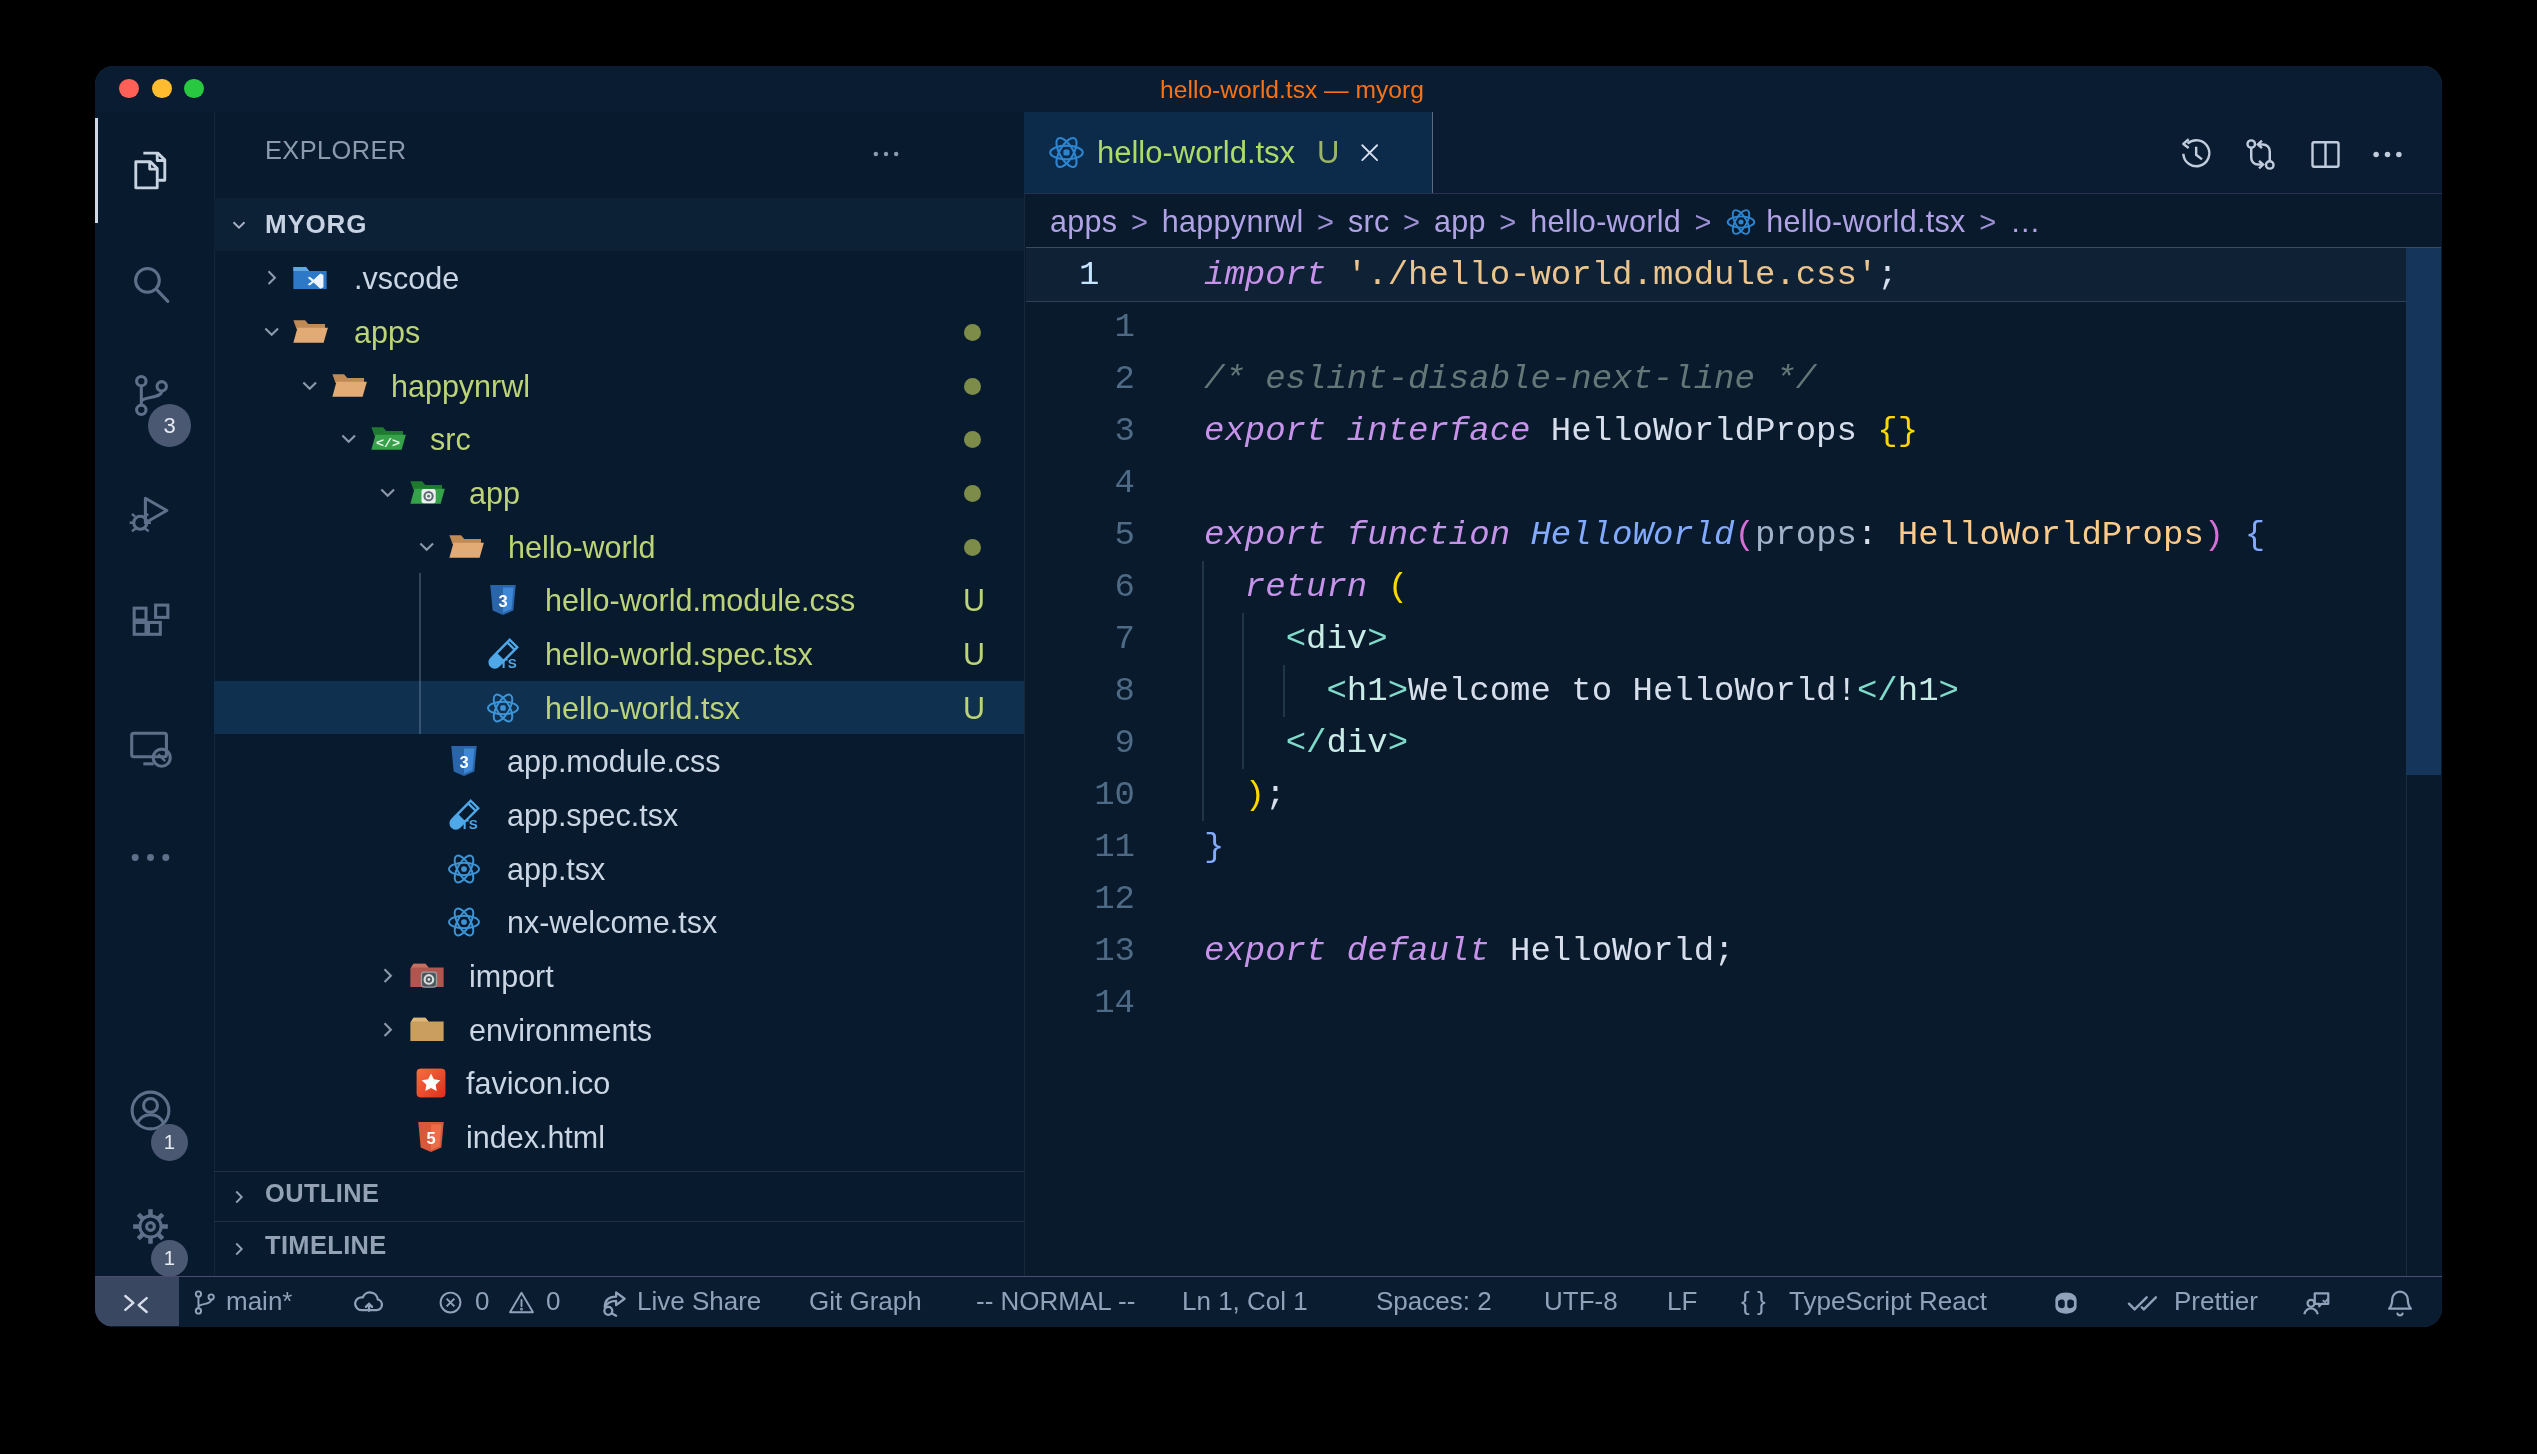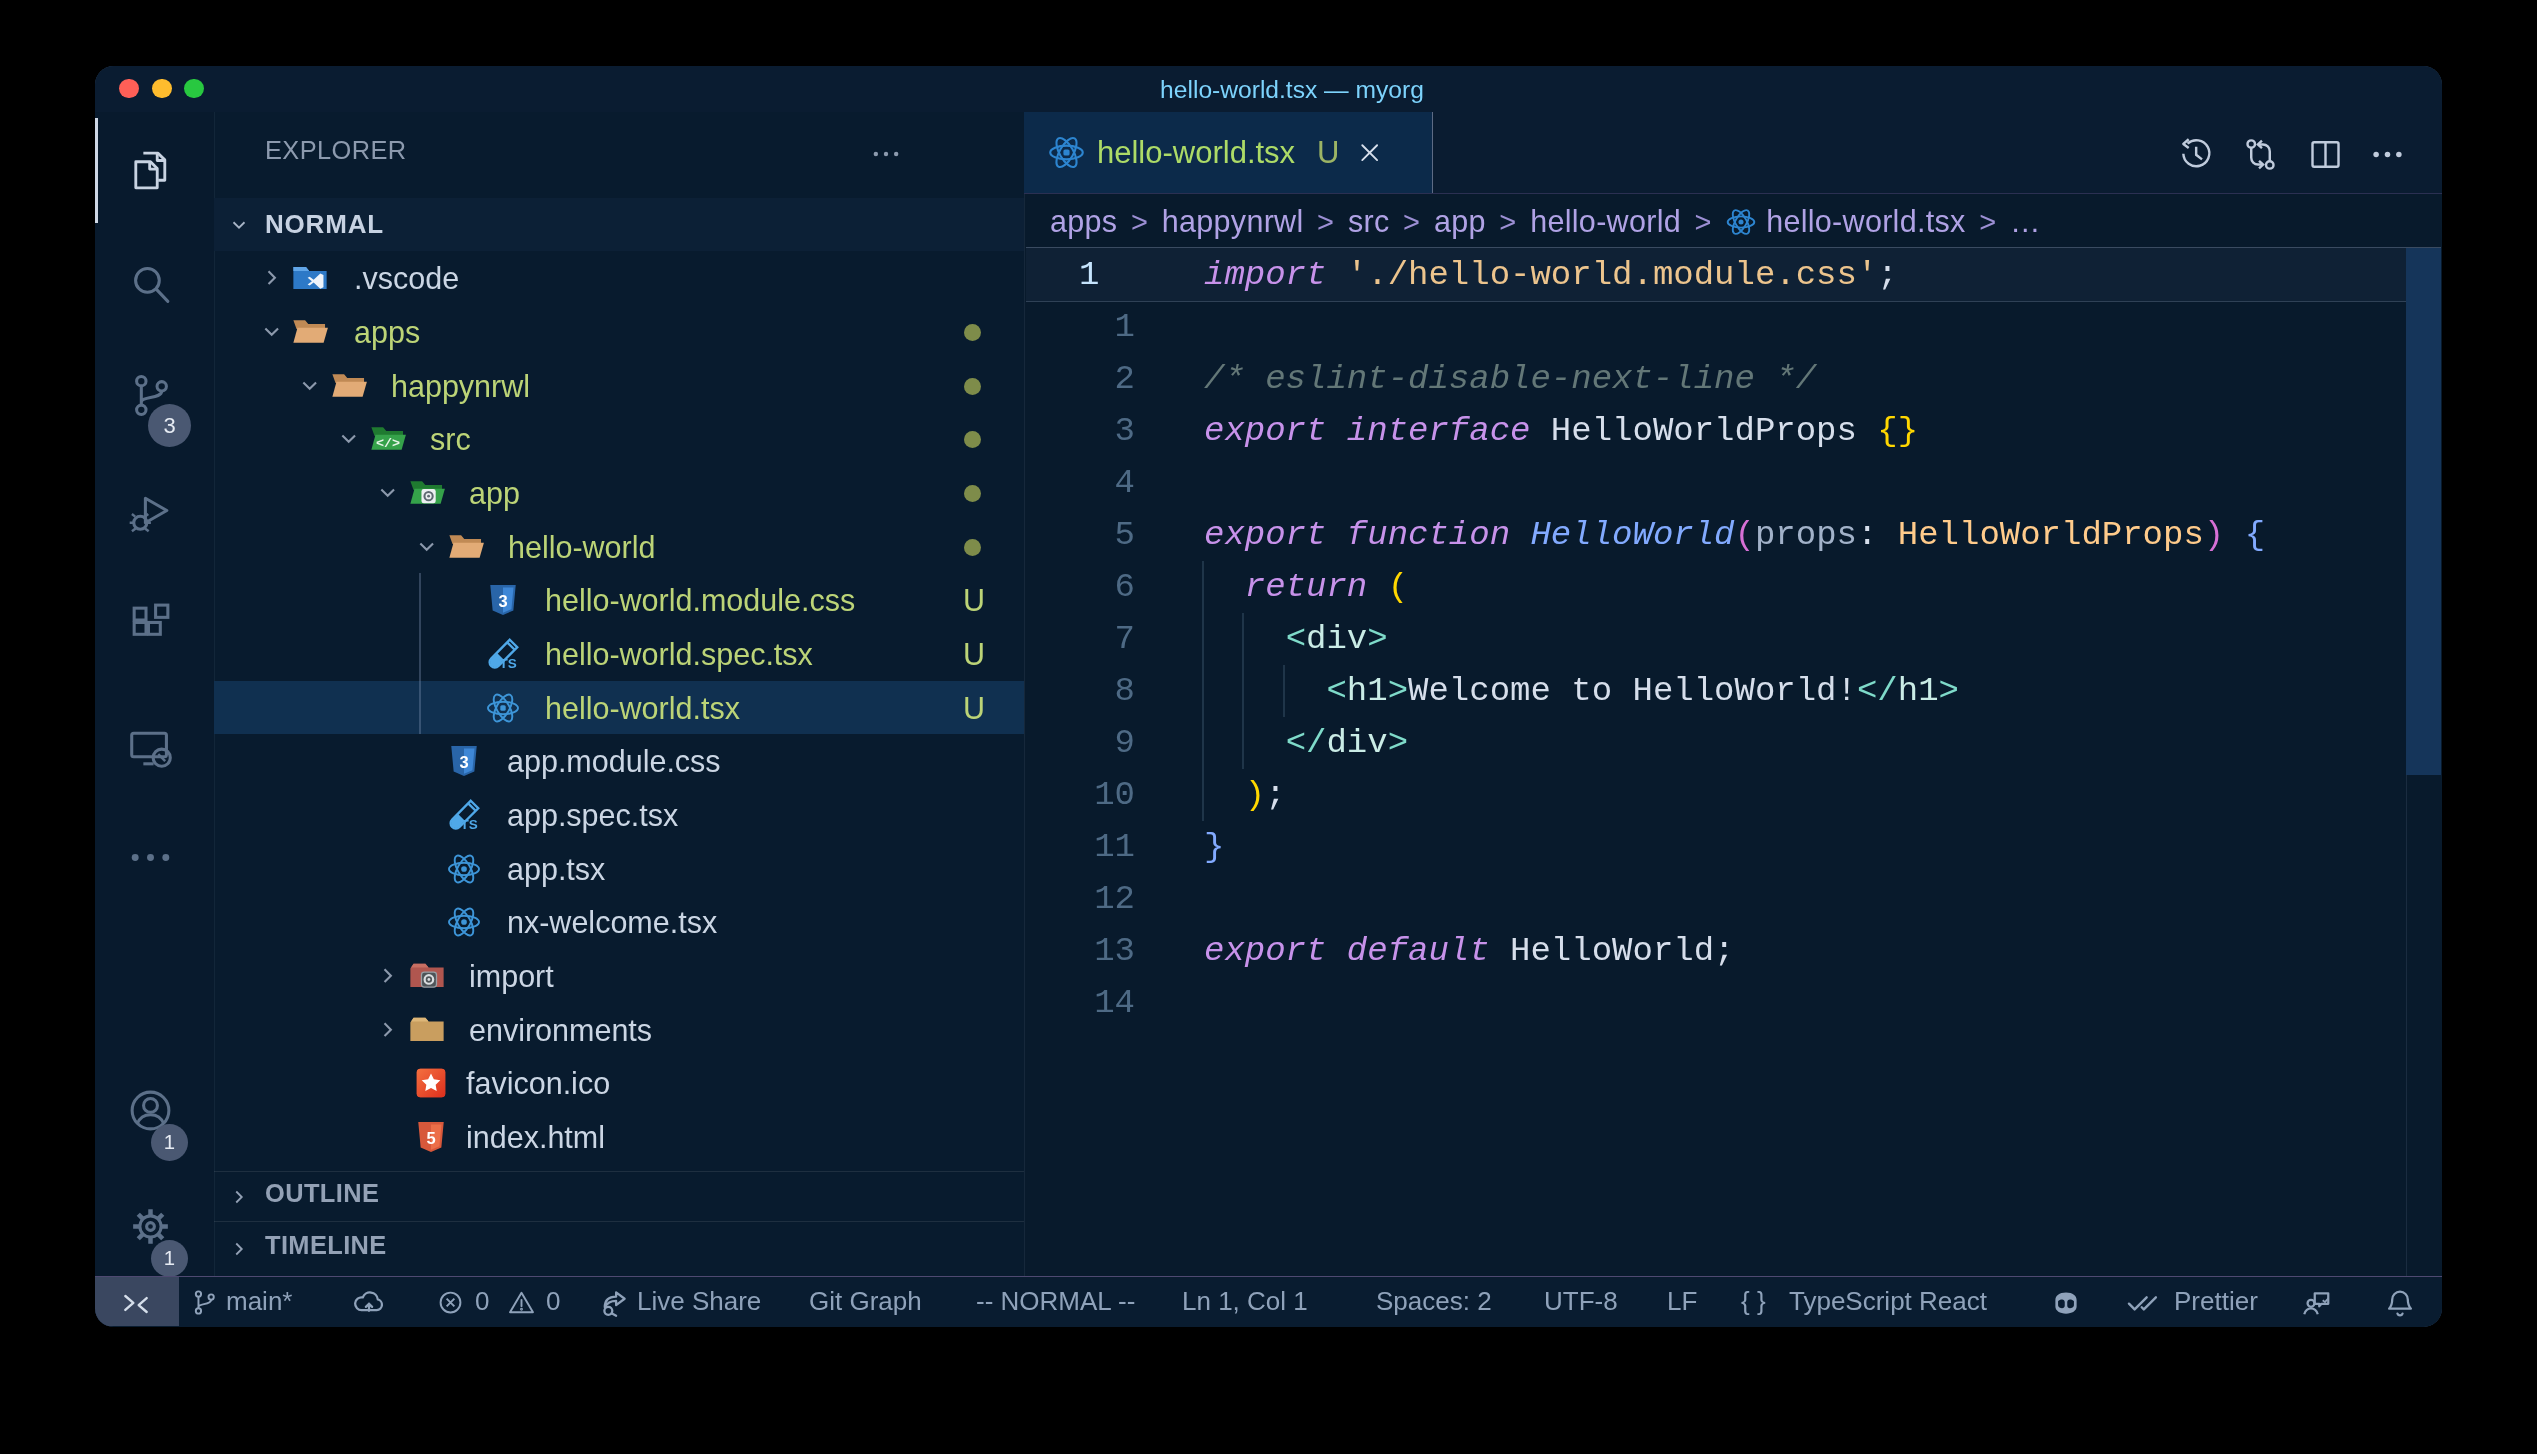--- a/index.html
+++ b/index.html
@@ -4,21 +4,21 @@
 <style>
   html,body{margin:0;padding:0;background:#000;width:2538px;height:1454px;overflow:hidden;}
   *{box-sizing:border-box;}
   body{font-family:"Liberation Sans",sans-serif;-webkit-font-smoothing:antialiased;}
   #win{position:absolute;left:95px;top:66px;width:2347px;height:1261px;background:#081A2C;border-radius:18.6px;overflow:hidden;box-shadow:inset 0 0 0 0.8px rgba(130,150,180,0.35);}
   .abs{position:absolute;}
   svg{display:block;}
   
   #titlebar{position:absolute;left:0;top:0;width:2347px;height:46px;background:#0A1C31;}
   .tl{position:absolute;top:12.7px;width:19.5px;height:19.5px;border-radius:50%;}
-  #title{position:absolute;left:985px;top:0;width:424px;height:46px;line-height:47px;text-align:center;font-size:24.6px;color:#7dd3fc;}
+  #title{position:absolute;left:985px;top:0;width:424px;height:46px;line-height:47px;text-align:center;font-size:24.6px;color:#f97316;}
   
   #actbar{position:absolute;left:0;top:46px;width:119px;height:1165px;background:#081A2D;}
   .aicon{position:absolute;left:31px;width:49px;height:49px;}
   .badge{position:absolute;border-radius:50%;background:#4A5872;color:#E6EBF3;text-align:center;font-size:22px;}
   
   #sidebar{position:absolute;left:119px;top:46px;width:810px;height:1165px;background:#081B2E;}
   .shead{position:absolute;left:51px;font-size:25.4px;font-weight:bold;color:#93A1B5;letter-spacing:0.4px;}
   .schev{position:absolute;left:13.6px;width:22px;height:22px;}
   .sdiv{position:absolute;left:0;width:810px;height:0.8px;background:rgba(255,255,255,0.09);}
   .trow{position:absolute;left:0;width:810px;height:53px;}
@@ -123,21 +123,21 @@
     <div class="shead" style="top:24px;font-weight:normal;font-size:25.4px;color:#8C9AAE;">EXPLORER</div>
     <svg class="abs" style="left:655px;top:30.5px;width:34px;height:22px;" viewBox="0 0 40 26" fill="#8C9AAE">
         <circle cx="8" cy="13" r="2.6"></circle>
         <circle cx="20" cy="13" r="2.6"></circle>
         <circle cx="32" cy="13" r="2.6"></circle>
       </svg>
     <div class="abs" style="left:0;top:86px;width:810px;height:53px;background:#0C2036;"></div>
     <svg class="schev" style="top:102px;" viewBox="0 0 24 24" fill="none" stroke="#A8B4C6" stroke-width="2">
         <polyline points="6,9 12,15 18,9"></polyline>
       </svg>
-    <div class="abs" style="left:51px;top:86px;height:53px;line-height:53px;font-size:26px;font-weight:bold;color:#C7D2E2;letter-spacing:0.8px;">NORMAL</div>
+    <div class="abs" style="left:51px;top:86px;height:53px;line-height:53px;font-size:26px;font-weight:bold;color:#C7D2E2;letter-spacing:0.8px;">MYORG</div>
     <div class="trow" style="top:139px;">
       <svg class="chev" style="left:45px;" viewBox="0 0 24 24" fill="none" stroke="#8C99AC" stroke-width="2">
           <polyline points="9,6 15,12 9,18"></polyline>
         </svg>
       <svg class="ficon" style="left:77px;" viewBox="0 0 24 24">
           <path d="M1.5 5h8l2 2.5h11V19h-21z" fill="#2D79C7"></path>
           <path d="M1.5 5h8l2 2.5h-10z" fill="#61A6E8"></path>
           <path d="M18.5 9.2l-4.2 3.9-2.5-1.9-1.3.7 2.7 2.1-2.7 2.1 1.3.7 2.5-1.9 4.2 3.9 2-.9V10.1z" fill="#fff" opacity="0.92"></path>
         </svg>
       <div class="tlabel" style="left:140px;text-align:right;">.vscode</div>

